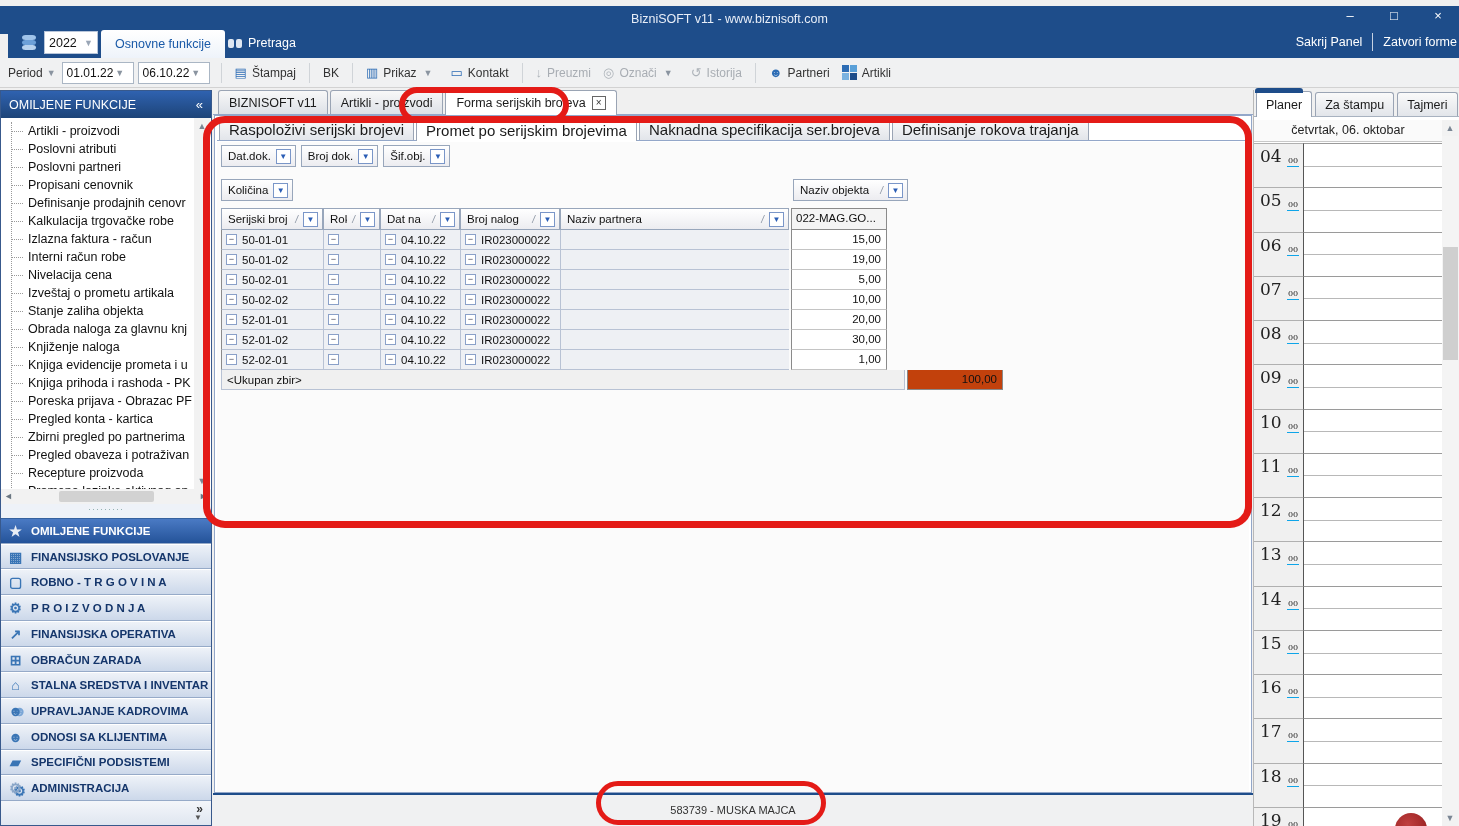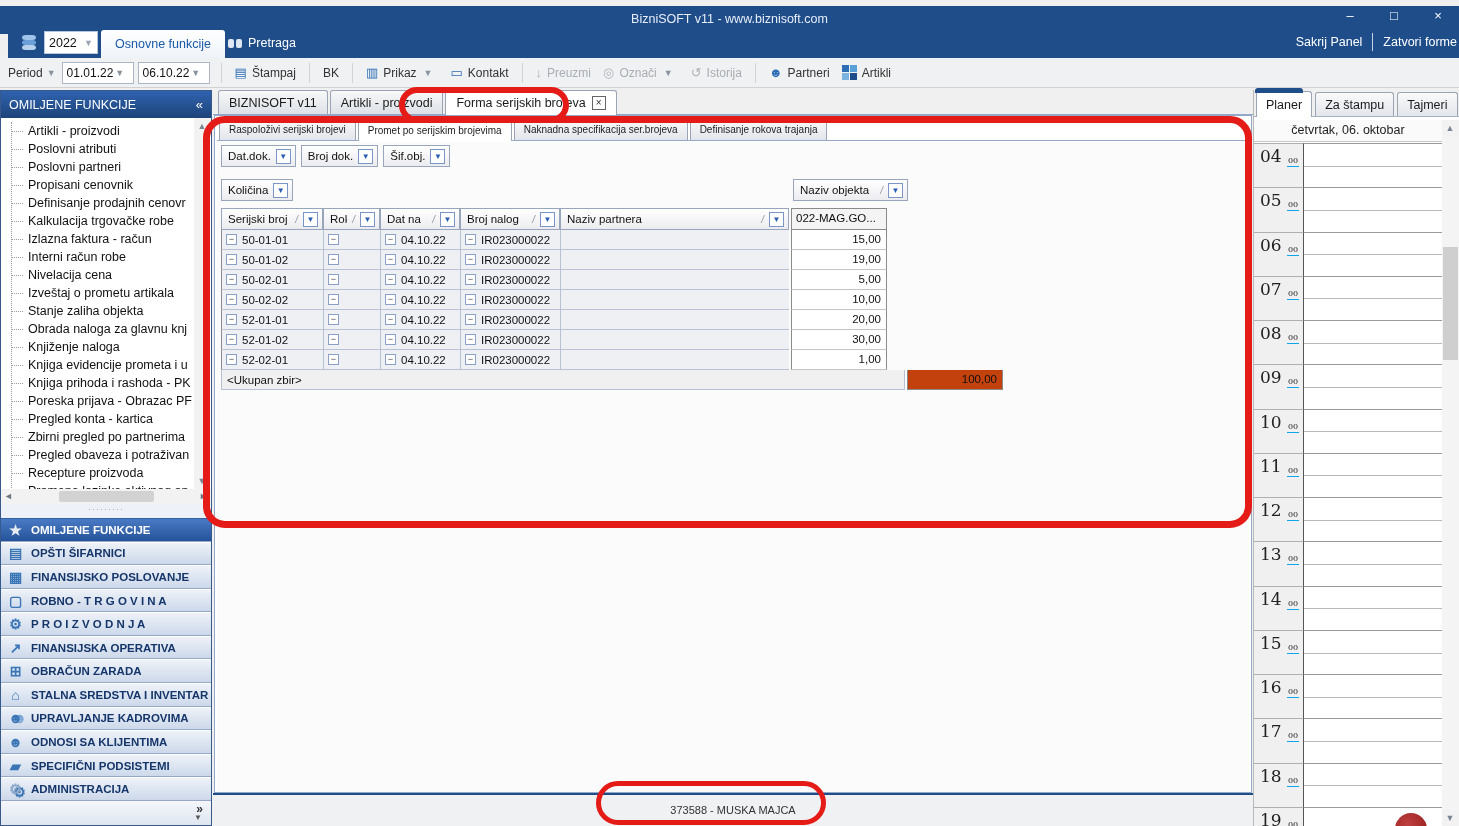--- a/index.html
+++ b/index.html
@@ -81,21 +81,21 @@
   .more-row .mdd { position:absolute; right:9px; top:12px; color:#555; font-size:8px; }
 
   
   .central { position:absolute; left:213px; top:90px; width:1040px; height:736px; background:#f0f0f0; }
   .main-tabs { position:absolute; left:0; top:0; width:1040px; height:25px; display:flex; align-items:flex-end; padding-left:5px; border-bottom:1px solid #93a7c9; }
   .mtab { height:24px; display:flex; align-items:center; gap:6px; padding:0 10px; background:linear-gradient(#f8f8f8,#dde1e7); border:1px solid #9aa4b4; border-bottom:none; border-radius:3px 3px 0 0; margin-right:2px; font-size:12.5px; color:#1b1b1b; white-space:nowrap; }
   .mtab.active { background:#fff; height:25px; margin-bottom:-1px; }
   .mtab .close-box { width:14px; height:14px; border:1px solid #666; background:#fff; font-size:10px; line-height:12px; text-align:center; color:#333; }
   .content { position:absolute; left:1px; top:25px; width:1038px; height:678px; background:#fff; border:1px solid #93a7c9; }
   .subtabs { position:absolute; left:2px; top:2px; right:2px; height:23px; display:flex; align-items:flex-end; padding-left:2px; border-bottom:1px solid #93a7c9; background:#fff; }
-  .stab { height:22px; display:flex; align-items:center; padding:0 9px; background:linear-gradient(#fafafa,#e2e5ea); border:1px solid #9aa4b4; border-bottom:none; border-radius:3px 3px 0 0; margin-right:2px; font-size:10px; color:#1b1b1b; white-space:nowrap; }
+  .stab { height:22px; display:flex; align-items:center; padding:0 9px; background:linear-gradient(#fafafa,#e2e5ea); border:1px solid #9aa4b4; border-bottom:none; border-radius:3px 3px 0 0; margin-right:2px; font-size:15px; color:#1b1b1b; white-space:nowrap; }
   .stab.active { background:#fff; height:23px; margin-bottom:-1px; }
   .pivot-area { position:absolute; left:2px; top:26px; right:2px; bottom:0; background:#fbfbfb; }
   .fieldbtn { display:inline-flex; align-items:center; gap:5px; height:22px; padding:0 4px 0 6px; background:linear-gradient(#fff,#ececf0); border:1px solid #98a6bb; font-size:11.5px; color:#111; white-space:nowrap; overflow:hidden; }
   .ddbox { width:15px; height:15px; background:#fff; border:1px solid #7a96c8; color:#2a5db5; font-size:8px; line-height:13px; text-align:center; flex:none; }
   .sort-g { color:#8a94a2; font-style:italic; font-size:10px; flex:none; }
   .filterbar { position:absolute; left:4px; top:3px; display:flex; gap:5px; }
   .area-row { position:absolute; left:4px; top:37px; right:8px; height:22px; }
   .kolicina-pos { position:absolute; left:0; top:0; }
   .naziv-pos { position:absolute; left:572px; top:0; width:115px; }
   .naziv-pos .lbl { flex:1; }
@@ -266,24 +266,20 @@
       <div class="thumb"></div>
       <div class="ar" style="right:0;">►</div>
     </div>
     <div class="splitter">·········</div>
     <div class="categories">
         <div class="cat active">
           <span class="cicon star-icon"></span>
           <span>OMILJENE FUNKCIJE</span>
         </div>
         <div class="cat">
-          <span class="cicon book-icon"></span>
-          <span>OPŠTI ŠIFARNICI</span>
-        </div>
-        <div class="cat">
           <span class="cicon grid-icon"></span>
           <span>FINANSIJSKO POSLOVANJE</span>
         </div>
         <div class="cat">
           <span class="cicon dashed-box-icon"></span>
           <span>ROBNO - T R G O V I N A</span>
         </div>
         <div class="cat">
           <span class="cicon gear-icon"></span>
           <span>P R O I Z V O D N J A</span>
@@ -543,21 +539,21 @@
             </div>
           <div class="g-row">
             <div class="trow-label">&lt;Ukupan zbir&gt;</div>
             <div class="gap2"></div>
             <div class="vcell total">100,00</div>
           </div>
         </div>
       </div>
     </div>
     <div class="statusbar">
-      <div class="status-text">373588 - MUSKA MAJCA</div>
+      <div class="status-text">583739 - MUSKA MAJCA</div>
     </div>
   </div>
 
   <div class="planner">
     <div class="p-tabs">
       <div class="p-accent"></div>
     <div class="ptab active">Planer</div>
         <div class="ptab">Za štampu</div>
         <div class="ptab">Tajmeri</div>
       </div>

